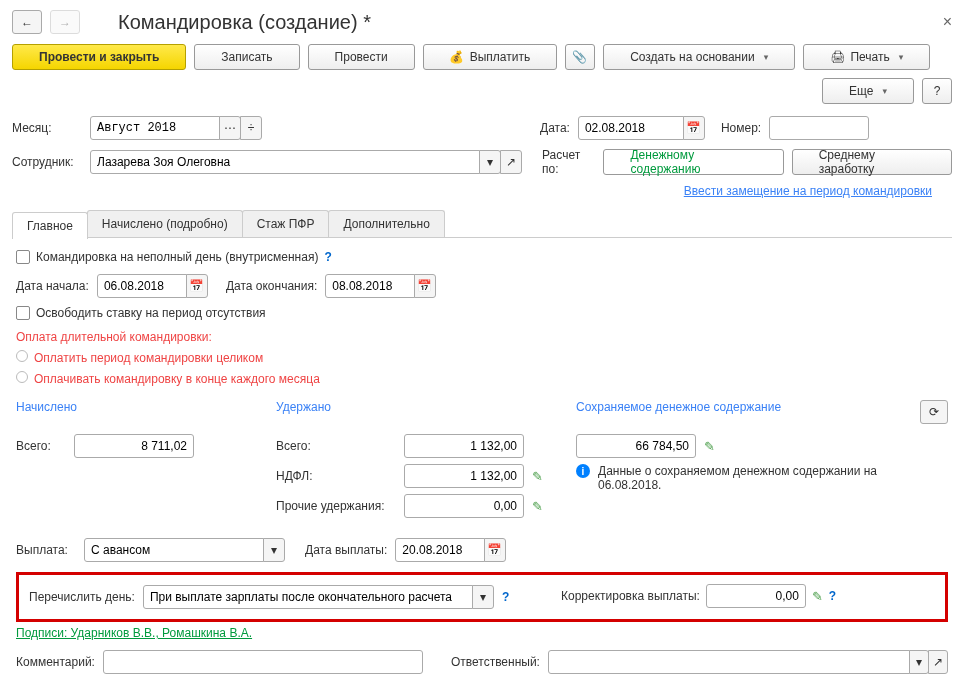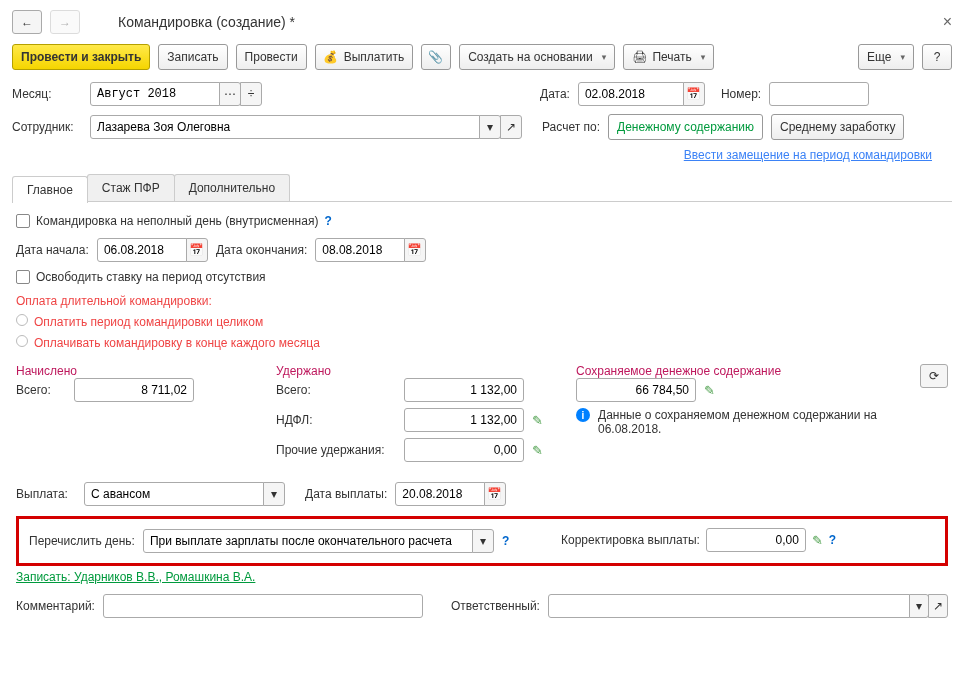--- a/index.html
+++ b/index.html
@@ -1,43 +1,43 @@
 <!DOCTYPE html>
 <html><head>
 <meta charset="utf-8">
 <style>
 * { box-sizing: border-box; font-family: Arial, sans-serif; }
 body { margin: 0; background: #fff; padding: 10px 12px; font-size: 12px; color: #333; width: 964px; }
 .topbar { display: flex; align-items: center; gap: 8px; margin-bottom: 10px; }
 .nav-btn { width: 30px; height: 24px; border: 1px solid #aaa; border-radius: 3px; background: #f5f5f5; display: flex; align-items: center; justify-content: center; cursor: pointer; }
-.title { font-size: 14px; margin-left: 30px; }
+.title { font-size: 20px; margin-left: 30px; }
 .close-x { margin-left: auto; font-size: 16px; color: #666; cursor: pointer; }
 .toolbar { display: flex; gap: 8px; align-items: center; margin-bottom: 12px; flex-wrap: wrap; }
-.btn { height: 26px; padding: 0 8px; border: 1px solid #999; border-radius: 3px; background: linear-gradient(#fff,#eee); display: inline-flex; align-items: center; gap: 5px; cursor: pointer; font-size: 12px; }
+.btn { height: 26px; padding: 0 26px; border: 1px solid #999; border-radius: 3px; background: linear-gradient(#fff,#eee); display: inline-flex; align-items: center; gap: 5px; cursor: pointer; font-size: 12px; }
 .btn-yellow { background: linear-gradient(#ffe94a,#f5d500); border-color: #b5a000; font-weight: bold; }
 .btn-caret::after { content: "▾"; margin-left: 4px; font-size: 9px; color: #666; }
 .btn-icon { width: 30px; padding: 0; justify-content: center; }
 .field-row { display: flex; align-items: center; gap: 8px; margin-bottom: 8px; }
 .label { min-width: 70px; }
 .input { height: 24px; border: 1px solid #aaa; border-radius: 3px; padding: 0 6px; background: #fff; font-size: 12px; }
 .input-btn { width: 22px; height: 24px; border: 1px solid #aaa; border-radius: 3px; background: #f5f5f5; display: inline-flex; align-items: center; justify-content: center; cursor: pointer; margin-left: -1px; }
 .link { color: #3b82f6; text-decoration: underline; cursor: pointer; }
 .link-green { color: #009a3d; text-decoration: underline; cursor: pointer; }
 .tabs { display: flex; border-bottom: 1px solid #ccc; margin-top: 12px; }
 .tab { padding: 6px 14px; border: 1px solid #ccc; border-bottom: none; background: #f0f0f0; cursor: pointer; border-radius: 3px 3px 0 0; margin-right: -1px; }
 .tab.active { background: #fff; position: relative; top: 2px; }
 .tab-content { padding: 12px 4px 4px; }
 .checkbox-row { display: flex; align-items: center; gap: 6px; margin-bottom: 10px; }
 .chk { width: 14px; height: 14px; border: 1px solid #888; border-radius: 2px; }
 .q { color: #0066cc; font-weight: bold; cursor: pointer; }
 .muted { color: #ef4444; }
 .radio { width: 12px; height: 12px; border: 1px solid #bbb; border-radius: 50%; display: inline-block; margin-right: 6px; }
 .accrual-row { display: flex; gap: 30px; margin-top: 14px; }
 .accrual-col { flex: 0 0 auto; }
-.green-head { color: #be185d; margin-bottom: 0; }
+.green-head { color: #3b82f6; margin-bottom: 20px; }
 .val-row { display: flex; align-items: center; gap: 8px; margin-bottom: 6px; }
 .val-input { height: 24px; border: 1px solid #aaa; border-radius: 3px; padding: 0 6px; text-align: right; width: 120px; font-size: 12px; }
 .pencil { color: #4a9e4a; cursor: pointer; font-size: 13px; }
 .info-icon { width: 14px; height: 14px; border-radius: 50%; background: #0080ff; color: #fff; display: inline-flex; align-items: center; justify-content: center; font-size: 10px; font-weight: bold; }
 .refresh-btn { width: 28px; height: 24px; border: 1px solid #aaa; border-radius: 3px; background: #f5f5f5; display: flex; align-items: center; justify-content: center; cursor: pointer; }
 .red-box { border: 3px solid #d40000; padding: 10px; margin-top: 10px; display: flex; align-items: center; gap: 8px; }
 .signs { margin-top: 8px; }
 .bottom-row { display: flex; align-items: center; gap: 8px; margin-top: 10px; }
 .select-input { display: inline-flex; align-items: center; }
 .select-input .input { border-top-right-radius: 0; border-bottom-right-radius: 0; }
@@ -105,38 +105,39 @@
   </div>
   <div class="btn">Среднему заработку</div>
 </div>
 
 <div style="text-align:right; margin:4px 20px 0 0">
   <span class="link">Ввести замещение на период командировки</span>
 </div>
 
 <div class="tabs">
   <div class="tab active">Главное</div>
+  <div class="tab">Начислено (подробно)</div>
   <div class="tab">Стаж ПФР</div>
   <div class="tab">Дополнительно</div>
 </div>
 
 <div class="tab-content">
   <div class="checkbox-row">
     <div class="chk"></div>
     <span>Командировка на неполный день (внутрисменная)</span>
     <span class="q">?</span>
   </div>
 
   <div class="field-row">
     <span>Дата начала:</span>
     <div class="select-input">
       <input class="input" style="width: 90px;" value="06.08.2018">
       <div class="input-btn">📅</div>
     </div>
-    <span style="">Дата окончания:</span>
+    <span style="margin-left:10px">Дата окончания:</span>
     <div class="select-input">
       <input class="input" style="width: 90px;" value="08.08.2018">
       <div class="input-btn">📅</div>
     </div>
   </div>
 
   <div class="checkbox-row">
     <div class="chk"></div>
     <span>Освободить ставку на период отсутствия</span>
   </div>
@@ -210,21 +211,21 @@
     <span class="q">?</span>
   </div>
   <div style="position:relative; top:-38px; left:545px; display:flex; align-items:center; gap:6px; width:400px;">
     <span>Корректировка выплаты:</span>
     <input class="val-input" style="width: 100px;" value="0,00">
     <span class="pencil">✎</span>
     <span class="q">?</span>
   </div>
 
   <div class="signs" style="margin-top:-20px">
-    <span class="link-green">Записать: Ударников В.В., Ромашкина В.А.</span>
+    <span class="link-green">Подписи: Ударников В.В., Ромашкина В.А.</span>
   </div>
 
   <div class="bottom-row">
     <span>Комментарий:</span>
     <input class="input" style="width: 320px;">
     <span style="margin-left:20px">Ответственный:</span>
     <div class="select-input" style="flex:1">
       <input class="input" style="width: 100%;">
       <div class="input-btn">▾</div>
       <div class="input-btn">↗</div>

